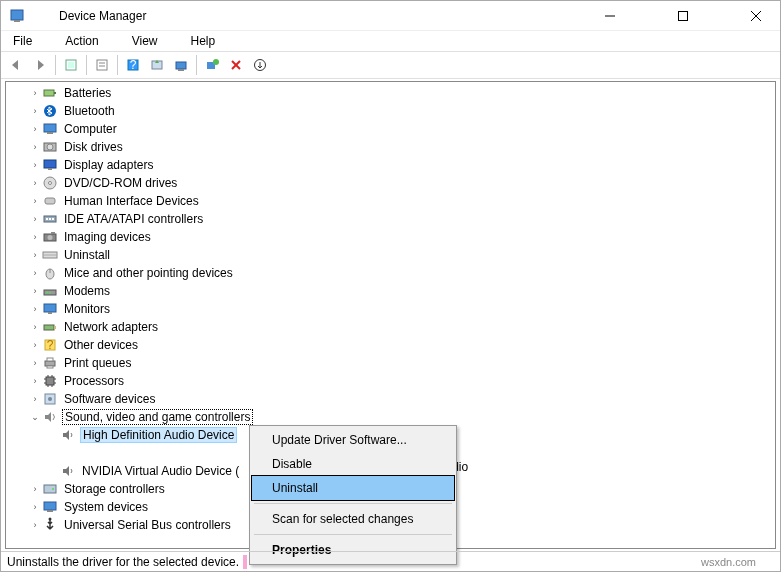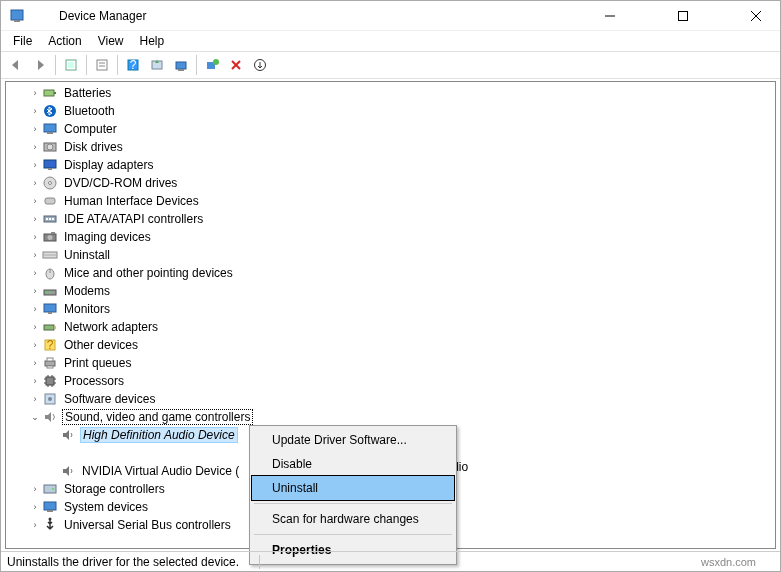--- a/index.html
+++ b/index.html
@@ -1,39 +1,39 @@
 <!DOCTYPE html>
 <html><head>
 <meta charset="utf-8">
 <style>
 * { box-sizing: border-box; margin: 0; padding: 0; font-family: "Segoe UI", Tahoma, sans-serif; font-size: 12px; }
 body { background: #fff; width: 781px; height: 572px; overflow: hidden; position: relative; border: 1px solid #aaa; }
 .titlebar { height: 30px; display: flex; align-items: center; padding: 0 2px; border-bottom: 1px solid #eee; gap: 28px; }
 .titlebar .app-icon { width: 16px; height: 16px; margin: 0 6px; }
 .titlebar .title { flex: 1; font-size: 12px; }
 .win-btn { width: 45px; height: 28px; display: flex; align-items: center; justify-content: center; font-family: Arial; font-size: 14px; }
-.menubar { display: flex; gap: 4px; padding: 2px 6px; height: 20px; align-items: center; }
+.menubar { display: flex; gap: 21px; padding: 2px 6px; height: 20px; align-items: center; }
 .menubar span { padding: 2px 6px; }
 .toolbar { display: flex; align-items: center; gap: 2px; padding: 2px 4px; border-top: 1px solid #e0e0e0; border-bottom: 1px solid #e0e0e0; height: 28px; }
 .tb-btn { width: 22px; height: 22px; display: flex; align-items: center; justify-content: center; border: 1px solid transparent; }
 .tb-sep { width: 1px; height: 20px; background: #ccc; margin: 0 2px; }
 .tree-wrap { position: absolute; top: 80px; left: 4px; right: 4px; bottom: 22px; overflow: hidden; border: 1px solid #888; background: #fff; }
 .tree { position: absolute; inset: 0; overflow-y: scroll; padding: 2px 0; }
 .row { display: flex; align-items: center; height: 18px; white-space: nowrap; }
 .arrow { width: 14px; display: inline-flex; justify-content: center; color: #555; font-size: 9px; }
 .ico { width: 16px; height: 16px; margin-right: 4px; display: inline-flex; align-items: center; justify-content: center; }
 .lbl { padding: 0 2px; }
 .selboxed { border: 1px dotted #000; }
-.sel { background: #cce8ff; border: 1px solid #99d1ff; font-style: italic; }
+.sel { background: #cce8ff; border: 1px solid #99d1ff; }
 .context { position: absolute; left: 248px; top: 424px; width: 208px; background: #f0f0f0; border: 1px solid #999; box-shadow: 2px 2px 3px rgba(0,0,0,.25); padding: 2px; }
 .ctx-item { padding: 5px 20px; }
 .ctx-sep { height: 1px; background: #ccc; margin: 3px 2px; }
 .ctx-hl { background: #91c9f7; outline: 1px solid #000; }
 .status { position: absolute; bottom: 0; left: 0; right: 0; height: 20px; border-top: 1px solid #ccc; display: flex; align-items: center; padding: 0 6px; font-size: 12px; }
-.status .cell { border-right: 1px solid #f9a8d4; padding-right: 20px; }
+.status .cell { border-right: 4px solid #f9a8d4; padding-right: 4px; }
 .watermark { position: absolute; bottom: 3px; right: 24px; color: #888; font-size: 11px; }
 
 svg { display: block; }
 </style>
 </head>
 <body>
 
 <div class="titlebar">
   <span class="app-icon">
     <svg width="16" height="16">
@@ -398,21 +398,21 @@
         <span class="lbl">Universal Serial Bus controllers</span>
       </div>
     </div>
 </div>
 
 <div class="context" id="ctx">
     <div class="ctx-item">Update Driver Software...</div>
     <div class="ctx-item">Disable</div>
     <div class="ctx-item ctx-hl">Uninstall</div>
     <div class="ctx-sep"></div>
-    <div class="ctx-item">Scan for hardware changes</div>
+    <div class="ctx-item">Scan for selected changes</div>
     <div class="ctx-sep"></div>
     <div class="ctx-item" style="font-weight: bold;">Properties</div>
   </div>
 
 <div class="status">
   <span class="cell">Uninstalls the driver for the selected device.</span>
 </div>
 <div class="watermark">wsxdn.com</div>
 
 </body></html>

